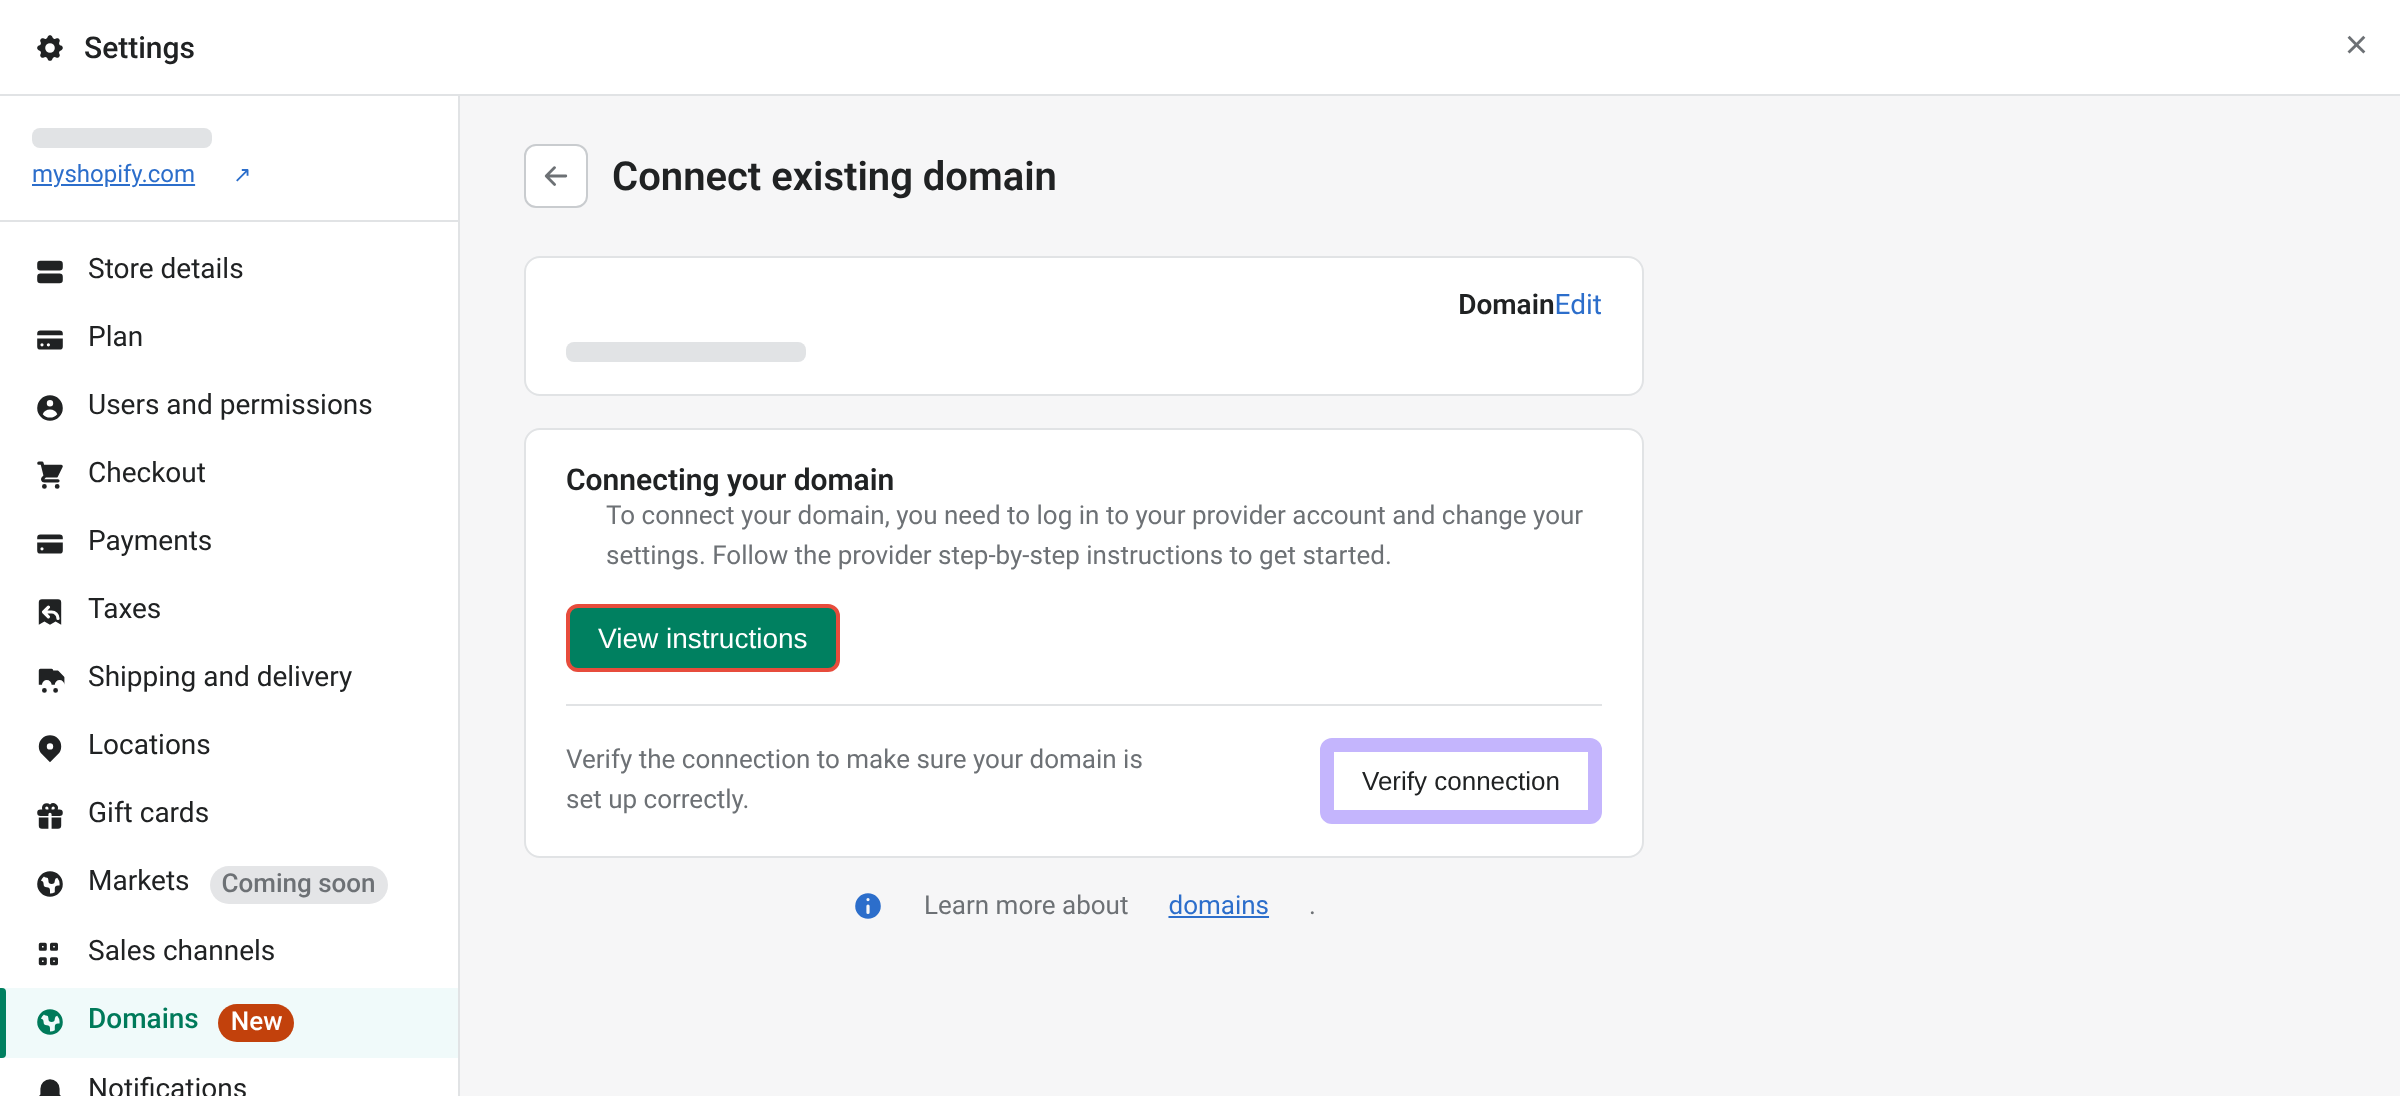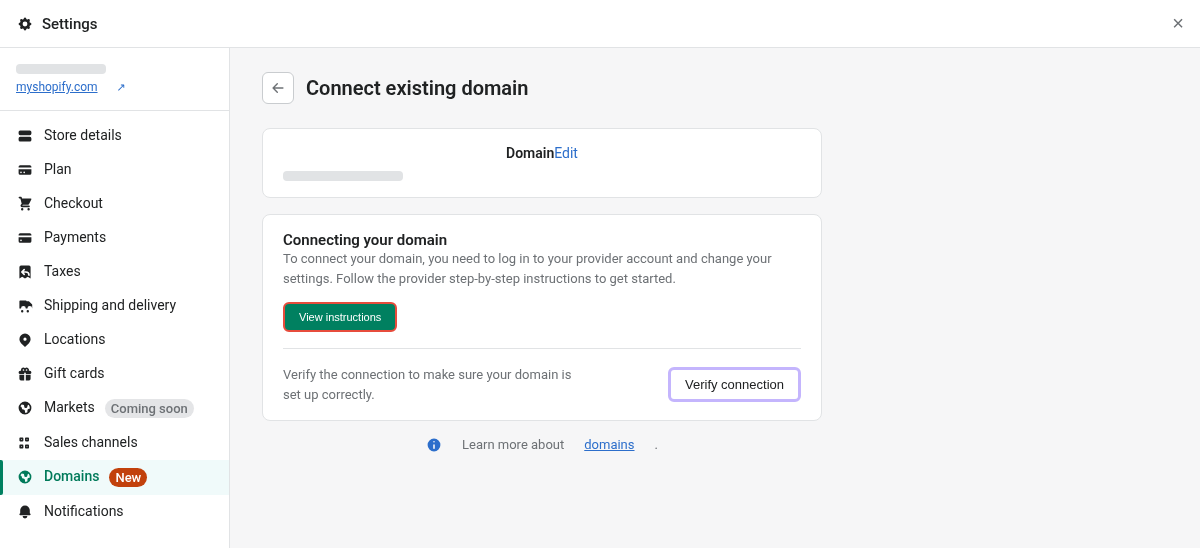--- a/index.html
+++ b/index.html
@@ -183,21 +183,21 @@
       border-radius: 8px;
       margin-bottom: 16px;
       max-width: 560px;
     }
     .card-body {
       padding: 16px 20px;
     }
     .card-domain-row {
       display: flex;
       align-items: center;
-      justify-content: center;
+      justify-content: flex-end;
     }
     .card-domain-label {
       font-size: 14px;
       font-weight: 600;
       color: #202223;
     }
     .edit-link {
       color: #2c6ecb;
       font-size: 14px;
       cursor: pointer;
@@ -216,28 +216,29 @@
       font-size: 15px;
       font-weight: 600;
       color: #202223;
       margin-bottom: 0;
     }
     .card-text {
       font-size: 13px;
       color: #6d7175;
       line-height: 1.5;
       margin-bottom: 14px;
+      margin-left: 20px;
     }
     .btn-primary {
       background: #008060;
       color: #fff;
       border: 2px solid #e74c3c;
       border-radius: 6px;
       padding: 7px 14px;
-      font-size: 11px;
+      font-size: 14px;
       cursor: pointer;
       font-weight: 500;
     }
 
     .verify-row {
       display: flex;
       align-items: center;
       justify-content: space-between;
       margin-top: 16px;
       padding-top: 16px;
@@ -246,32 +247,33 @@
     }
     .verify-text {
       font-size: 13px;
       color: #6d7175;
       max-width: 300px;
       line-height: 1.5;
     }
     .btn-verify {
       background: #fff;
       color: #202223;
-      border: 3px solid #c4b5fd;
+      border: 7px solid #c4b5fd;
       border-radius: 6px;
       padding: 7px 14px;
       font-size: 13px;
       cursor: pointer;
       font-weight: 500;
       white-space: nowrap;
     }
 
     
     .info-row {
       display: flex;
+      align-items: center;
       justify-content: center;
       gap: 20px;
       margin-top: 16px;
       font-size: 13px;
       color: #6d7175;
       max-width: 560px;
     }
     .info-icon {
       color: #2c6ecb;
       font-size: 16px;
@@ -328,20 +330,28 @@
 
       <li class="sidebar-item">
         <span class="sidebar-icon">
           <svg viewBox="0 0 20 20" fill="currentColor">
               <path d="M4 4a2 2 0 00-2 2v1h16V6a2 2 0 00-2-2H4zm14 5H2v5a2 2 0 002 2h12a2 2 0 002-2V9zM6 13a1 1 0 11-2 0 1 1 0 012 0zm4 0a1 1 0 11-2 0 1 1 0 012 0z"></path>
             </svg>
         </span>
         <span>Plan</span>
       </li>
 
+      <li class="sidebar-item">
+        <span class="sidebar-icon">
+          <svg viewBox="0 0 20 20" fill="currentColor">
+              <path fill-rule="evenodd" d="M18 10a8 8 0 11-16 0 8 8 0 0116 0zm-6-3a2 2 0 11-4 0 2 2 0 014 0zm-2 4a5 5 0 00-4.546 2.916A5.986 5.986 0 0010 16a5.986 5.986 0 004.546-2.084A5 5 0 0010 11z" clip-rule="evenodd"></path>
+            </svg>
+        </span>
+        <span>Users and permissions</span>
+      </li>
 
       <li class="sidebar-item">
         <span class="sidebar-icon">
           <svg viewBox="0 0 20 20" fill="currentColor">
               <path d="M3 1a1 1 0 000 2h1.22l.305 1.222a.997.997 0 00.01.042l1.358 5.43-.893.892C3.74 11.846 4.632 14 6.414 14H15a1 1 0 000-2H6.414l1-1H14a1 1 0 00.894-.553l3-6A1 1 0 0017 3H6.28l-.31-1.243A1 1 0 005 1H3zM16 16.5a1.5 1.5 0 11-3 0 1.5 1.5 0 013 0zM6.5 18a1.5 1.5 0 100-3 1.5 1.5 0 000 3z"></path>
             </svg>
         </span>
         <span>Checkout</span>
       </li>
 

